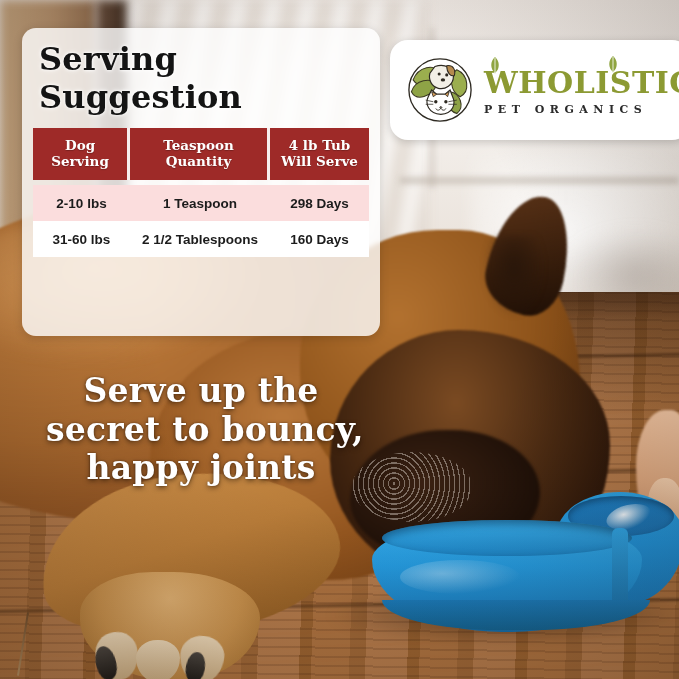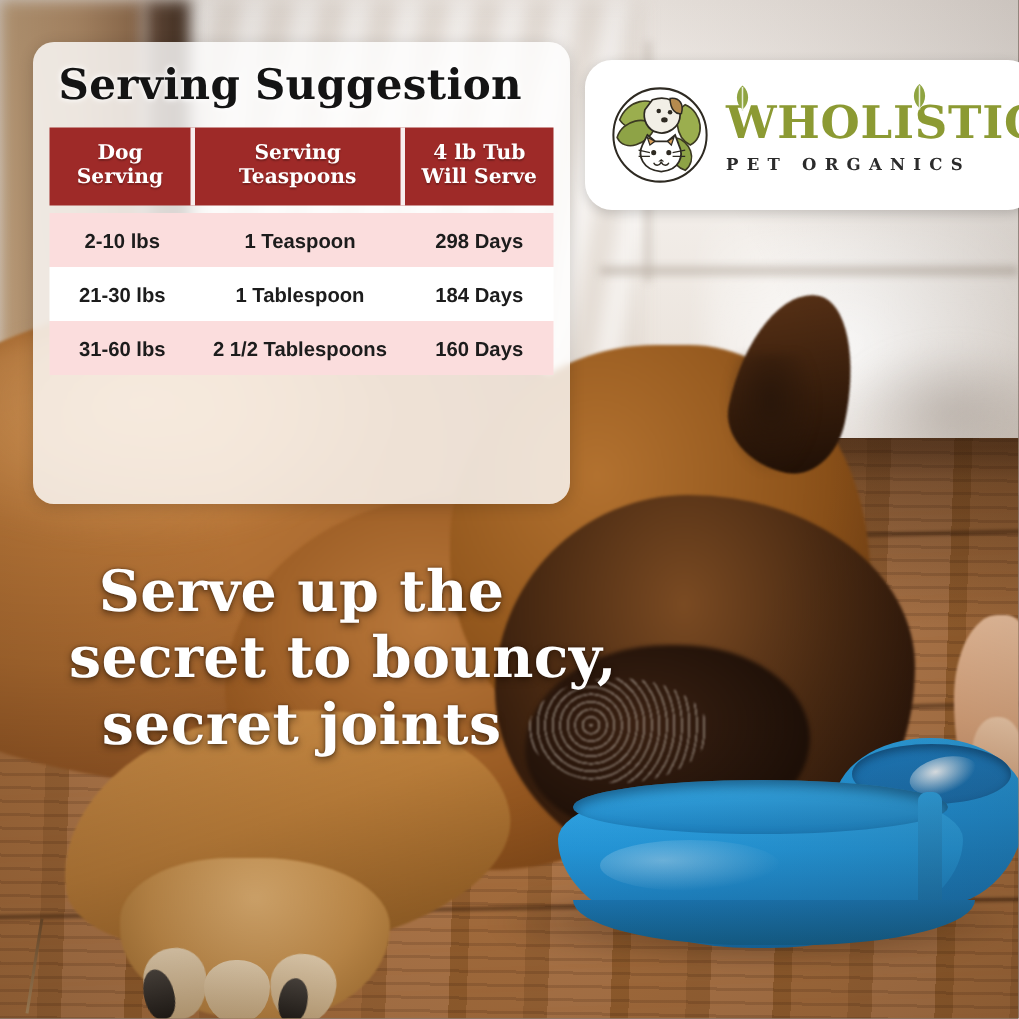--- a/index.html
+++ b/index.html
@@ -252,21 +252,21 @@
     position: absolute; left: 22px; top: 28px; width: 358px; height: 308px;
     background: rgba(255,255,255,.80);
     border-radius: 14px;
     box-shadow: 0 2px 10px rgba(0,0,0,.16);
     padding: 12px 11px 10px 11px;
     backdrop-filter: blur(2px);
   }
   .card-title {
     font-family: "DejaVu Serif", serif;
     font-weight: bold;
-    font-size: 28px;
+    font-size: 32px;
     color: #141414;
     letter-spacing: .2px;
     padding-left: 6px;
     margin-bottom: 12px;
     text-shadow: 0 0 5px rgba(255,255,255,.95), 0 0 3px rgba(255,255,255,.95);
   }
 
   table.serving {
     width: 336px;
     border-collapse: separate;
@@ -335,21 +335,21 @@
     margin-top: 5px;
   }
   .leaf-acc { position: absolute; }
 
   
   .tagline {
     position: absolute; left: 46px; top: 372px; width: 310px;
     text-align: center;
     font-family: "DejaVu Serif", serif;
     font-weight: bold;
-    font-size: 38px;
+    font-size: 33px;
     line-height: 1.17;
     color: #ffffff;
     text-shadow: 0 2px 5px rgba(25,12,4,.55), 0 0 2px rgba(25,12,4,.45);
     letter-spacing: .2px;
   }
   .tagline div { white-space: nowrap; }
 </style>
 </head>
 <body>
 
@@ -417,43 +417,38 @@
           <col class="col-q">
           <col class="col-d">
       </colgroup>
       <thead>
         <tr>
           <th>
             <span>Dog</span><br>
             <span>Serving</span>
           </th>
           <th>
-            <span>Serving Teaspoons</span>
+            <span>Teaspoon Quantity</span>
           </th>
           <th>
             <span>4 lb Tub</span><br>
             <span>Will Serve</span>
           </th>
         </tr>
         <tr class="hdr-spacer">
             <td colspan="3" style="background:transparent;height:5px;padding:0"></td>
           </tr>
       </thead>
       <tbody>
         <tr>
           <td>2-10 lbs</td>
           <td>1 Teaspoon</td>
           <td>298 Days</td>
         </tr>
         <tr>
-          <td>21-30 lbs</td>
-          <td>1 Tablespoon</td>
-          <td>184 Days</td>
-        </tr>
-        <tr>
           <td>31-60 lbs</td>
           <td>2 1/2 Tablespoons</td>
           <td>160 Days</td>
         </tr>
       </tbody>
     </table>
   </div>
 
   <div class="logo-card">
 
@@ -495,16 +490,16 @@
         </svg>
         <span>WHOLISTIC</span>
       </div>
       <div class="logo-sub">PET ORGANICS</div>
     </div>
   </div>
 
   <div class="tagline">
     <div>Serve up the</div>
     <div>secret to bouncy,</div>
-    <div>secret joints</div>
+    <div>happy joints</div>
   </div>
 
 </div>
 
 </body></html>

